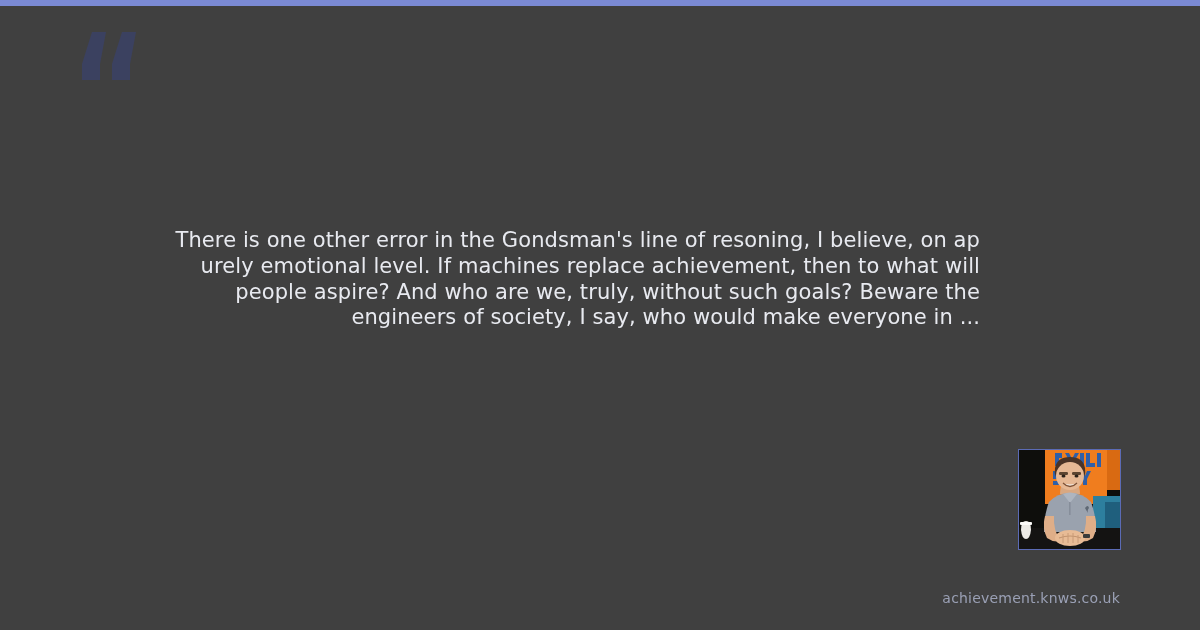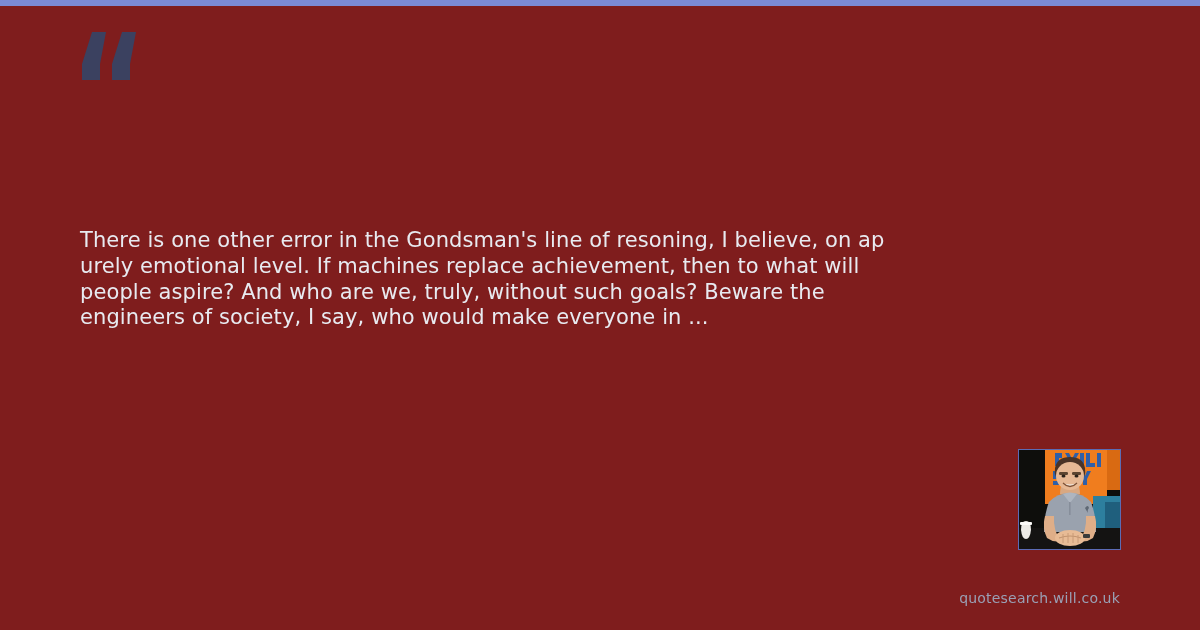--- a/index.html
+++ b/index.html
@@ -11,21 +11,22 @@
     height: 630px;
     background: #242940;
     font-family: "DejaVu Sans", "Liberation Sans", sans-serif;
     overflow: hidden;
     position: relative;
   }
 
   .card {
     position: absolute;
     inset: 0;
-    background: #7f1d1d;
+    background: #404040;
+    text-align: right;
   }
 
   
   .accent-bar {
     position: absolute;
     top: 0;
     left: 0;
     width: 1200px;
     height: 6px;
     background: #7b8ad4;
@@ -170,15 +171,15 @@
         <path d="M44 84 v9 M49 83 v10 M54 83 v10 M59 85 v8" stroke="#c89a76" stroke-width="1" fill="none"></path>
 
         <rect x="64" y="84" width="7" height="4" rx="1" fill="#3a3a3a"></rect>
 
         <path d="M2 80 q0 -9 5 -9 q5 0 5 9 q-1 9 -5 9 q-4 0 -5 -9 z" fill="#eceae6"></path>
         <rect x="1" y="72" width="12" height="3" rx="1" fill="#fbfaf8"></rect>
       </g>
     </svg>
   </div>
 
-  <div class="site-url">quotesearch.will.co.uk</div>
+  <div class="site-url">achievement.knws.co.uk</div>
 
 </div>
 
 </body></html>

